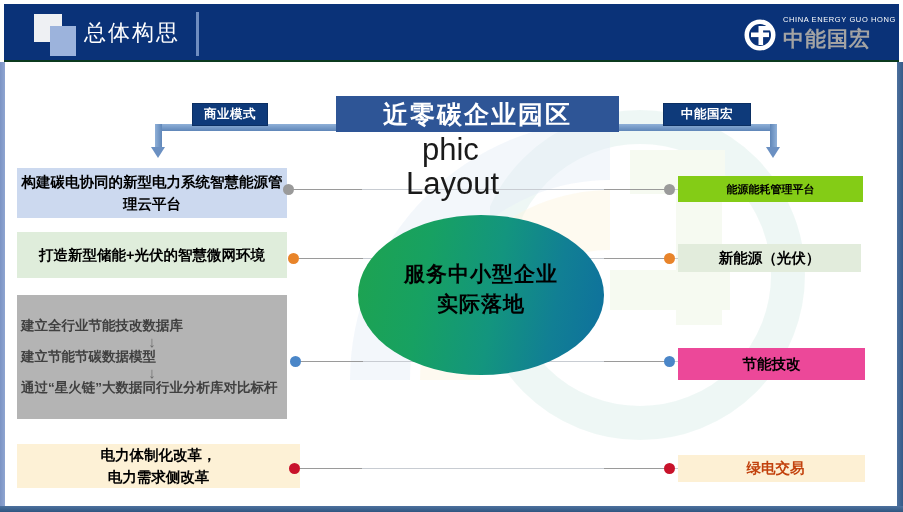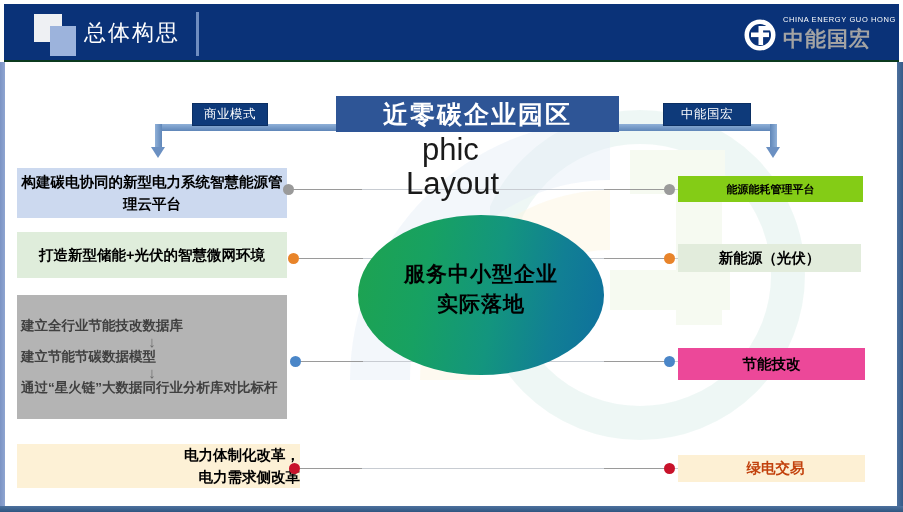--- a/index.html
+++ b/index.html
@@ -124,21 +124,21 @@
     pointer-events: none;
   }
 
   
   .badge {
     position: absolute;
     background: #0e3a7a;
     border: 1px solid #0b2f63;
     color: #ffffff;
     font-size: 12.5px;
-    font-weight: normal;
+    font-weight: bold;
     text-align: center;
     line-height: 20px;
     height: 21px;
     letter-spacing: 0.5px;
     white-space: nowrap;
   }
   #badge-left  { left: 192px; top: 103px; width: 74px; }
   #badge-right { left: 663px; top: 103px; width: 86px; }
 
   .rail-left {
@@ -245,21 +245,21 @@
     display: flex;
     align-items: center;
     justify-content: center;
     text-align: center;
   }
   .box .box-text { width: 100%; }
 
   #box-L1 { left: 17px; top: 168px; width: 270px; height: 50px; background: #ccd9ef; font-size: 14.5px; line-height: 22px; justify-content: flex-end; }
   #box-L2 { left: 17px; top: 232px; width: 270px; height: 46px; background: #dfeddb; font-size: 14.5px; line-height: 22px; }
   #box-L3 { left: 17px; top: 295px; width: 270px; height: 124px; background: #b4b4b4; font-size: 13.5px; }
-  #box-L4 { left: 17px; top: 444px; width: 283px; height: 44px; background: #fdf1d6; font-size: 14.5px; line-height: 22px; text-align: right; }
+  #box-L4 { left: 17px; top: 444px; width: 283px; height: 44px; background: #fdf1d6; font-size: 14.5px; line-height: 22px; }
 
   #box-R1 { left: 678px; top: 176px; width: 185px; height: 26px; background: #84cc16; font-size: 11px; }
   #box-R2 { left: 678px; top: 244px; width: 183px; height: 28px; background: #e2ecdc; font-size: 14.5px; }
   #box-R3 { left: 678px; top: 348px; width: 187px; height: 32px; background: #ec4899; font-size: 14.5px; }
   #box-R4 { left: 678px; top: 455px; width: 187px; height: 27px; background: #fdf0d4; font-size: 14.5px; }
   #box-R4 .box-text { color: #c2410c; margin-left: 8px; }
 
   
   .flow-line {
     font-weight: bold;

